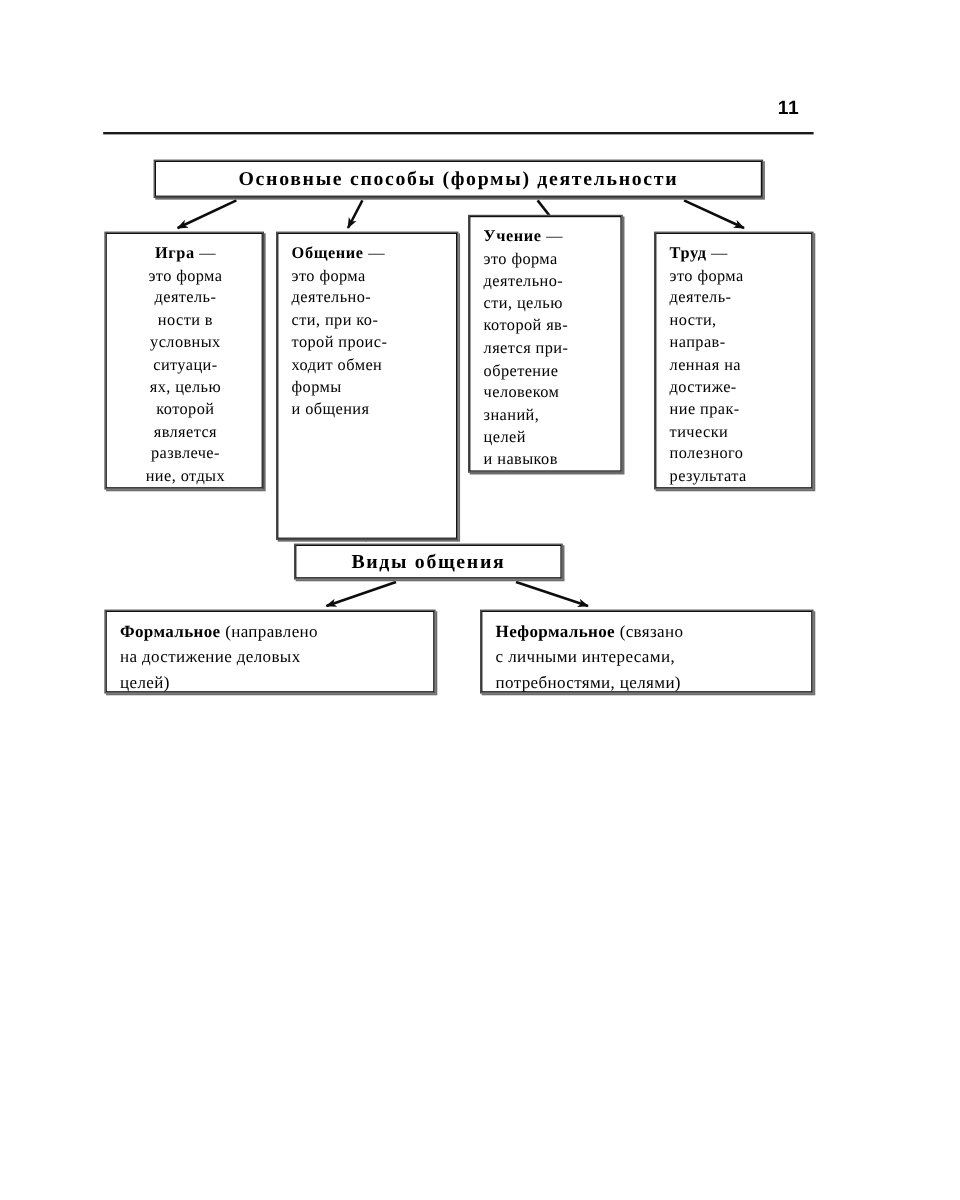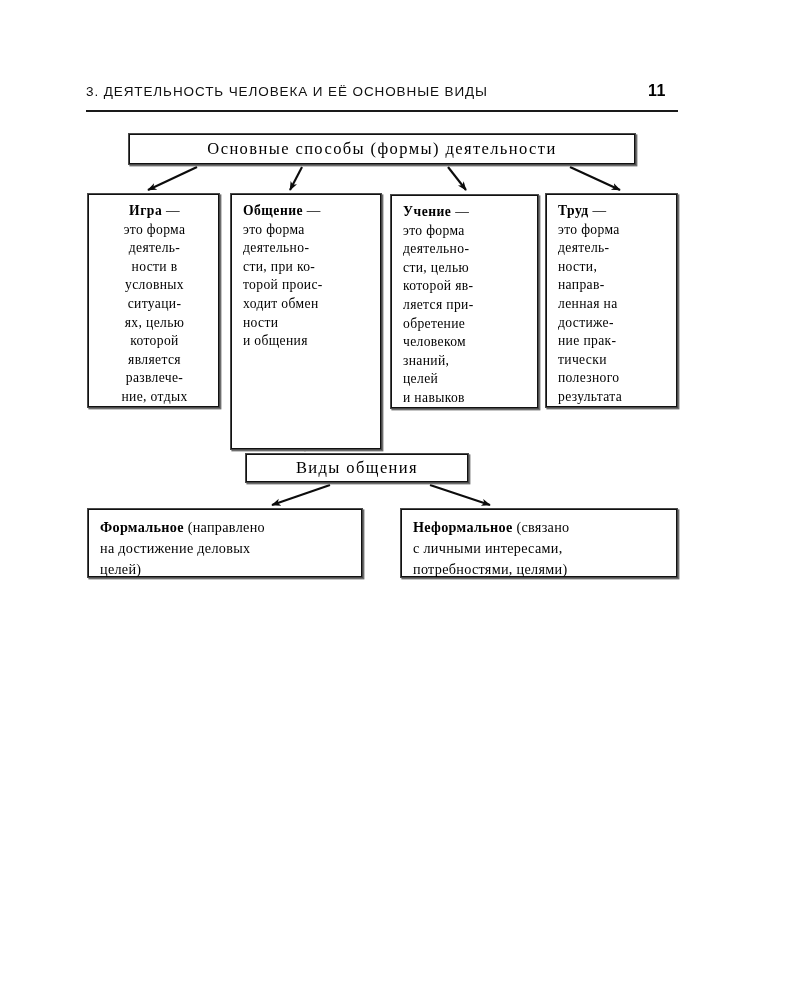--- a/index.html
+++ b/index.html
@@ -69,21 +69,21 @@
   }
   .node.centered .inner {
     display: flex;
     align-items: center;
     justify-content: center;
     padding: 0;
   }
 
   .title-text {
     font-size: 16.5px;
-    font-weight: normal;
+    font-weight: bold;
     letter-spacing: 1.4px;
     white-space: nowrap;
   }
 
   .col-text {
     font-size: 13.6px;
     line-height: 18.6px;
     letter-spacing: 0.35px;
   }
   .col-text b {
@@ -97,41 +97,40 @@
     letter-spacing: 0.3px;
   }
   .wide-text b {
     font-weight: bold;
   }
 
   
   #box-top      { left: 128px; top: 133px; width: 508px; height: 32px; }
   #box-igra     { left: 87px;  top: 193px; width: 133px; height: 215px; text-align: center; }
   #box-obshenie { left: 230px; top: 193px; width: 152px; height: 257px; }
-  #box-uchenie  { left: 390px; top: 194px; width: 149px; height: 215px; }
+  #box-uchenie  { left: 390px; top: 179px; width: 129px; height: 215px; }
   #box-trud     { left: 545px; top: 193px; width: 133px; height: 215px; }
   #box-vidy     { left: 245px; top: 453px; width: 224px; height: 30px; }
   #box-formal   { left: 87px;  top: 508px; width: 276px; height: 70px; padding-left: 44px; }
   #box-neformal { left: 400px; top: 508px; width: 278px; height: 70px; }
 
   
   #connectors {
     position: absolute;
     left: 0;
     top: 0;
     width: 800px;
     height: 1000px;
     pointer-events: none;
   }
 </style>
 </head>
 <body>
 
 <div id="page-header">
-  <div id="header-title">3. ДЕЯТЕЛЬНОСТЬ ЧЕЛОВЕКА И ЕЁ ОСНОВНЫЕ ВИДЫ</div>
   <div id="header-page-number">11</div>
 </div>
 <div id="header-rule"></div>
 
 <svg id="connectors" viewBox="0 0 800 1000" width="800" height="1000" aria-hidden="true">
   <defs>
     <marker id="ah" markerWidth="11" markerHeight="11" refX="8.4" refY="4" orient="auto" markerUnits="userSpaceOnUse">
       <path d="M0,0.4 L9.2,4 L0,7.6 L2.4,4 Z" fill="#0c0c0c"></path>
     </marker>
   </defs>
@@ -181,21 +180,21 @@
 <div class="node" id="box-obshenie">
   <div class="inner">
     <div class="col-text">
       <b>Общение</b>
       <span>—</span><br>
       <span>это форма</span><br>
       <span>деятельно-</span><br>
       <span>сти, при ко-</span><br>
       <span>торой проис-</span><br>
       <span>ходит обмен</span><br>
-      <span>ности</span><br>
+      <span>формы</span><br>
       <span>и общения</span>
     </div>
   </div>
 </div>
 
 <div class="node" id="box-uchenie">
   <div class="inner">
     <div class="col-text">
       <b>Учение</b>
       <span>—</span><br>

